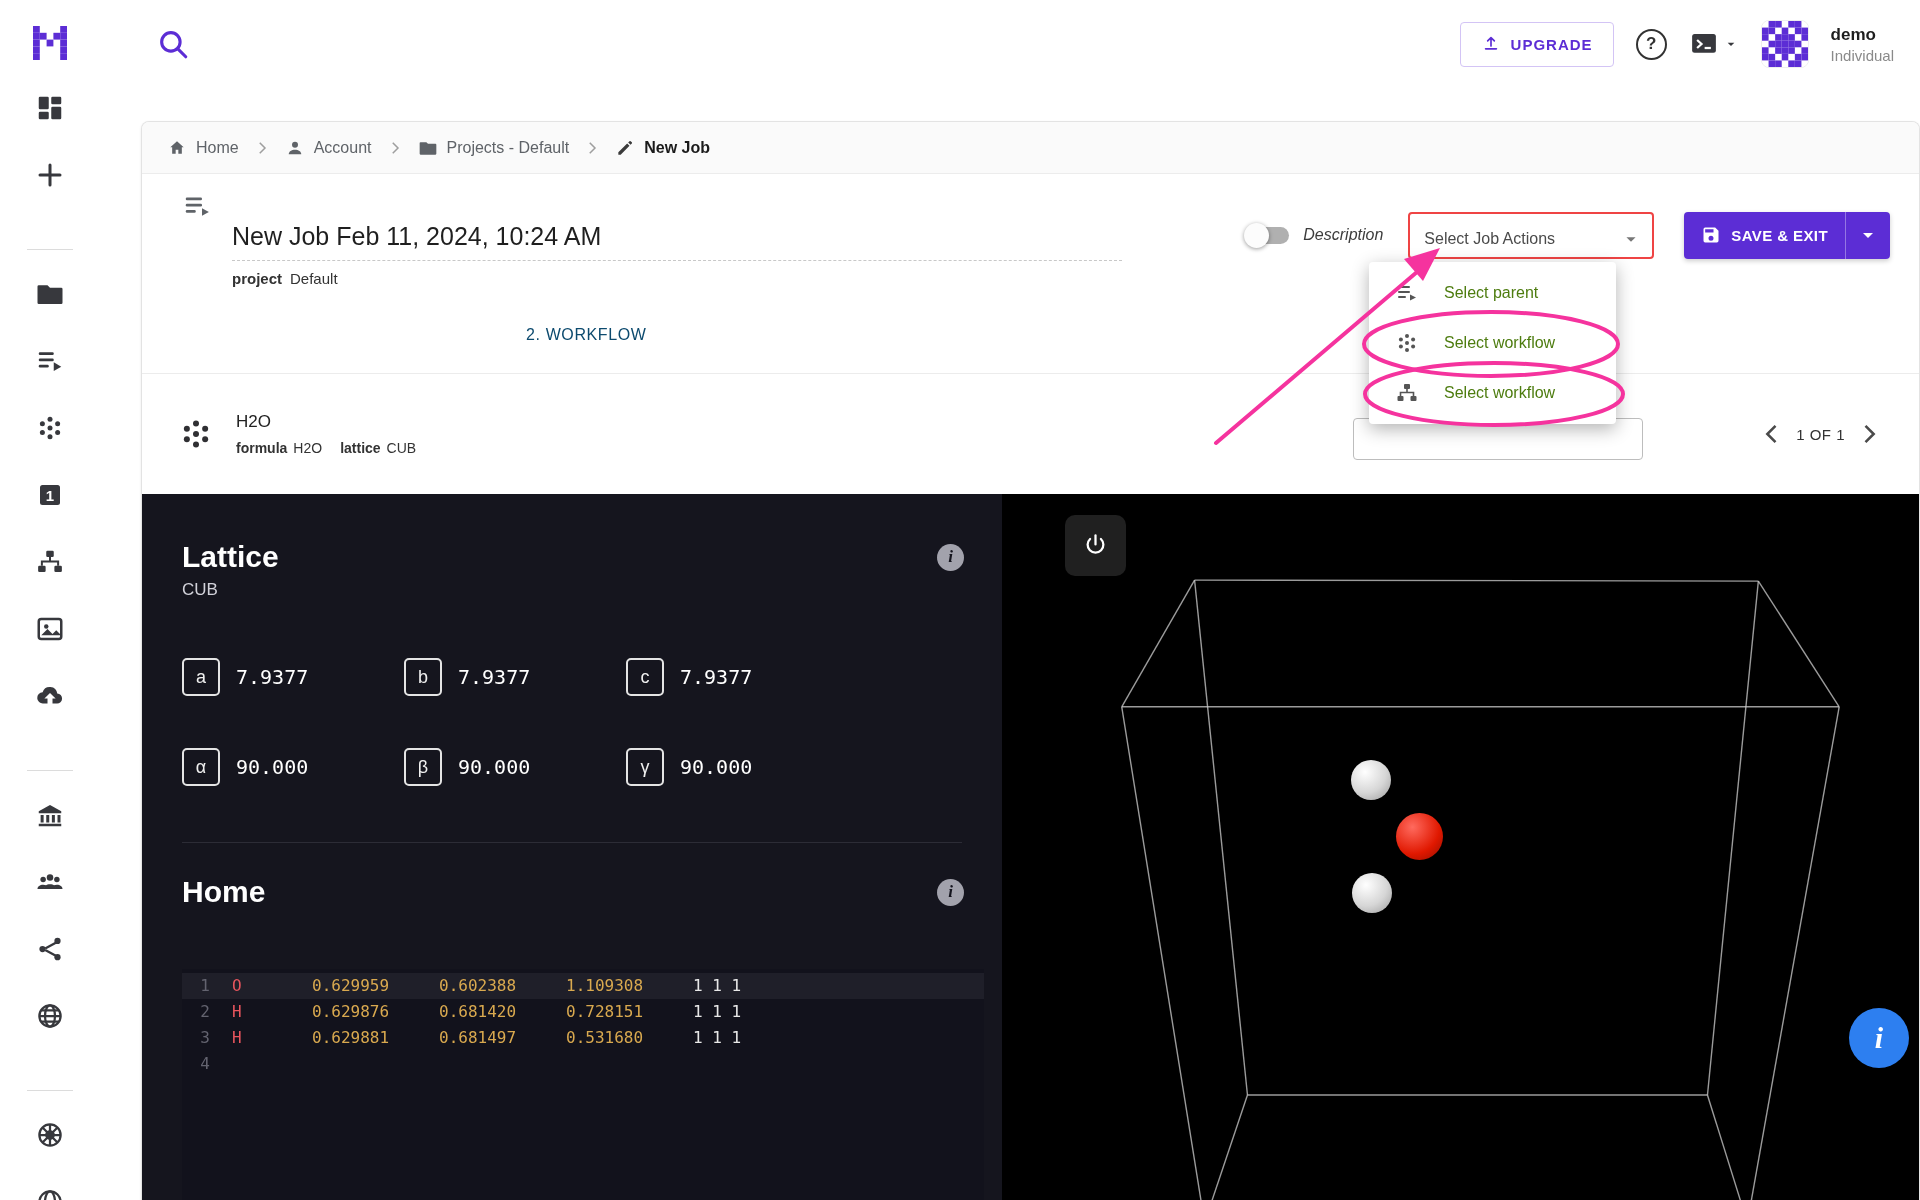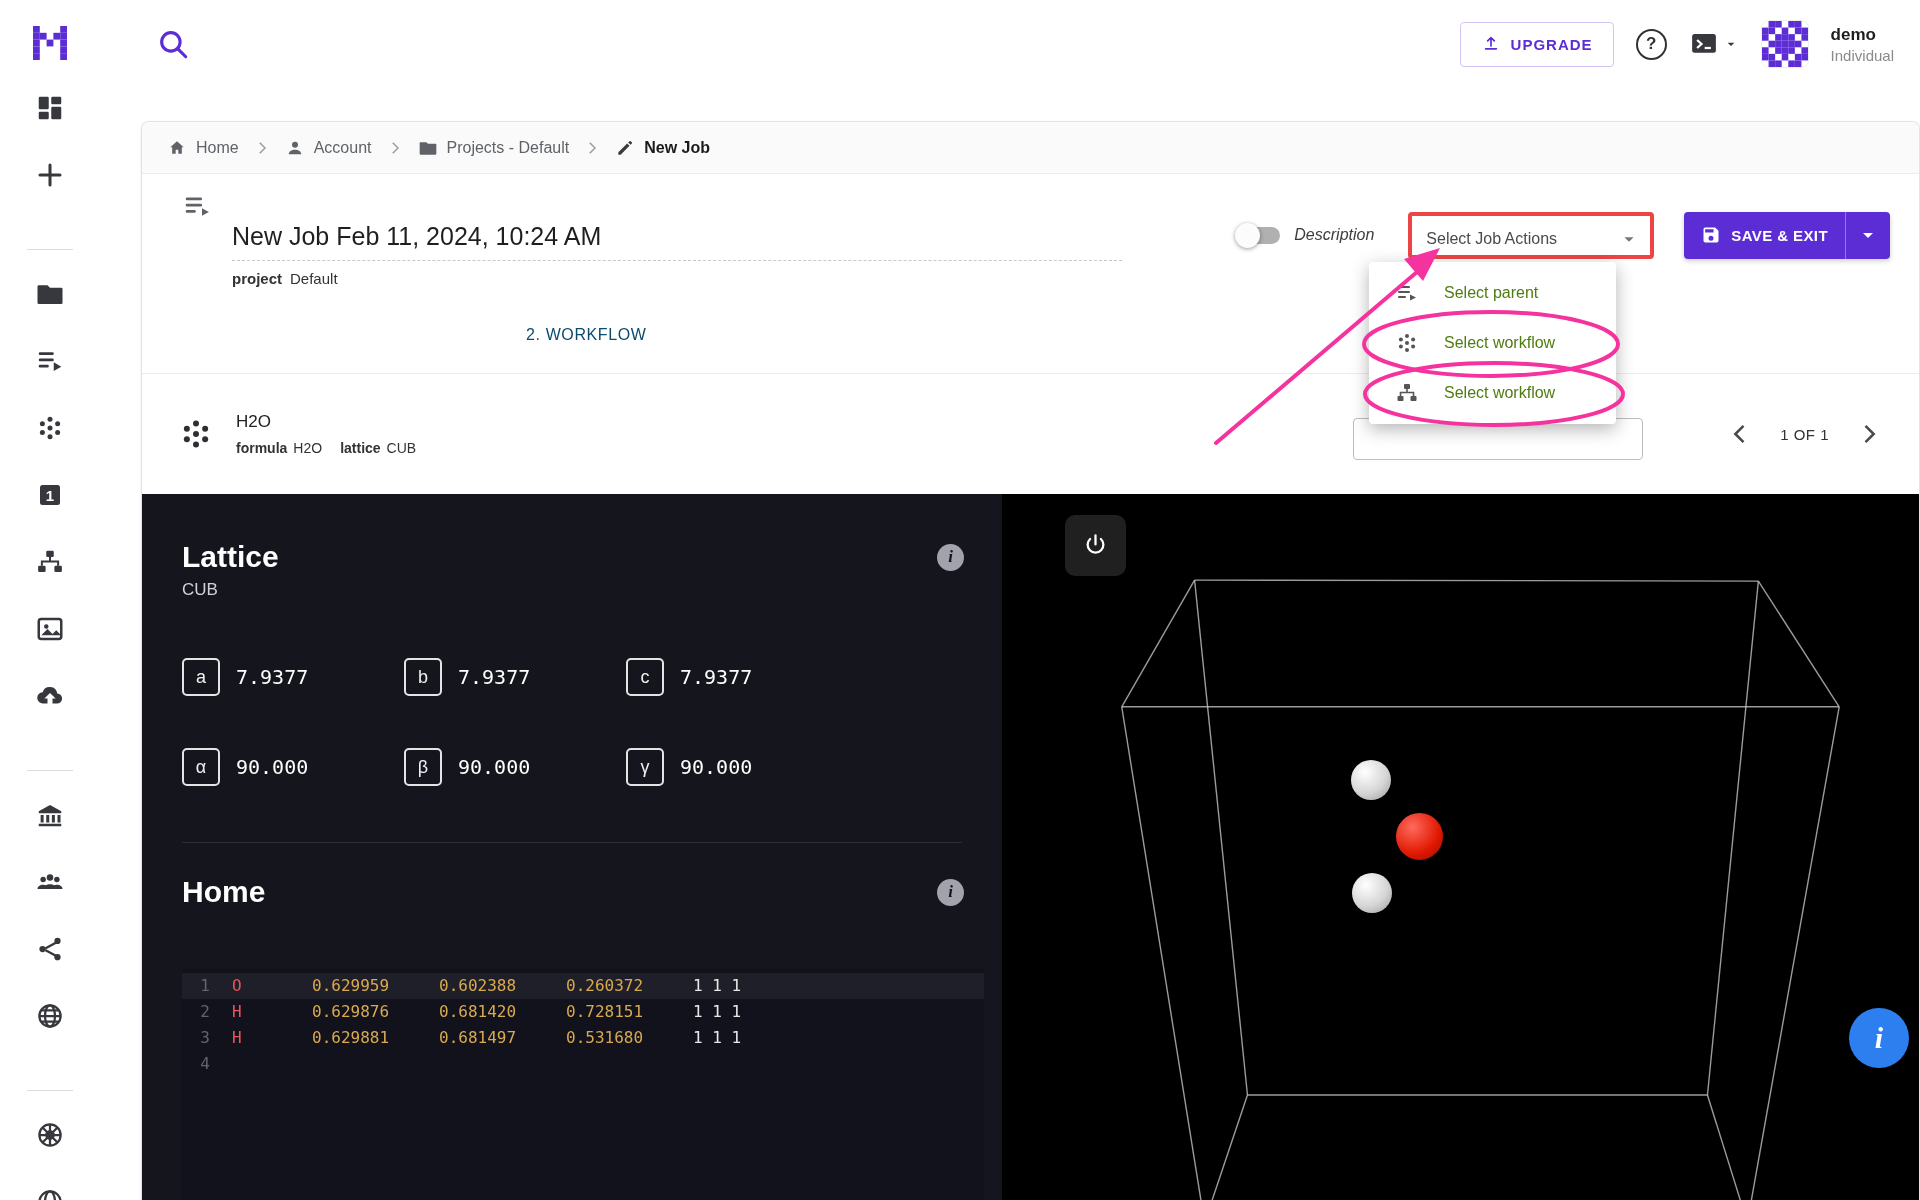--- a/index.html
+++ b/index.html
@@ -64,22 +64,22 @@
   .job-icn svg{width:100%;height:100%;}
   .title-wrap{width:890px;}
   .job-title{font-size:25px;color:#1f1f1f;padding-bottom:9px;border-bottom:1px dashed #c8c8c8;margin-top:38px;}
   .proj-line{margin-top:9px;font-size:15px;color:#333;}
   .proj-line b{font-weight:700;margin-right:8px;}
   .jc{display:flex;align-items:center;}
   .toggle{width:42px;height:17px;border-radius:9px;background:#b0b0b0;position:relative;cursor:pointer;flex:0 0 auto;}
   .knob{position:absolute;left:-3px;top:-4px;width:25px;height:25px;border-radius:50%;background:#fcfcfc;
     box-shadow:0 1px 4px rgba(0,0,0,.4);}
   .toggle-label{font-size:16px;color:#3c3c3c;margin:0 25px 0 14px;font-style:italic;}
-  .jselect{width:246px;height:47px;border:4px solid #ef4444;border-radius:4px;display:flex;
-    align-items:center;justify-content:space-between;padding:8px 10px 0 14px;cursor:pointer;background:#fff;margin-left:9px;}
+  .jselect{width:246px;height:47px;border:2px solid #ef4444;border-radius:4px;display:flex;
+    align-items:center;justify-content:space-between;padding:8px 10px 0 14px;cursor:pointer;background:#fff;}
   .jselect span{font-size:16px;color:#4a4a4a;}
   .jselect svg{width:22px;height:22px;color:#777;}
   .savebtn{display:flex;margin-left:30px;box-shadow:0 2px 5px rgba(0,0,0,.2);border-radius:4px;}
   .save-main{display:flex;align-items:center;gap:10px;height:47px;padding:0 17px;background:var(--accent);
     color:#fff;font-size:15px;font-weight:700;letter-spacing:.4px;border:none;border-radius:4px 0 0 4px;cursor:pointer;
     font-family:"Liberation Sans",sans-serif;}
   .save-main svg{width:20px;height:20px;}
   .save-caret{width:45px;height:47px;background:var(--accent);border:none;border-left:1px solid rgba(255,255,255,.35);
     border-radius:0 4px 4px 0;display:flex;align-items:center;justify-content:center;cursor:pointer;}
   .save-caret svg{width:24px;height:24px;color:#fff;}
@@ -91,21 +91,21 @@
   .tab.active::after{content:"";position:absolute;left:0;right:0;bottom:0;height:3px;background:var(--accent);}
 
   .matrow{height:120px;flex:0 0 auto;display:flex;align-items:center;padding:0 36px;}
   .mat-icn{width:36px;height:36px;color:#2f2f33;}
   .mat-icn svg{width:100%;height:100%;}
   .mat-text{margin-left:22px;}
   .mat-name{font-size:17px;color:#222;}
   .mat-details{margin-top:8px;font-size:14px;color:#333;}
   .mat-details b{font-weight:700;}
   .mat-details .v{margin:0 18px 0 6px;}
-  .pager{margin-left:auto;display:flex;align-items:center;gap:26px;}
+  .pager{margin-left:auto;display:flex;align-items:center;gap:10px;}
   .pg-btn{width:28px;height:28px;background:none;border:none;color:#4a4a4a;cursor:pointer;padding:0;}
   .pg-btn svg{width:100%;height:100%;}
   .pg-label{font-size:15px;font-weight:500;letter-spacing:.5px;color:#333;}
 
   
   .content{flex:1;display:flex;min-height:0;}
   .panel-dark{width:860px;flex:0 0 auto;background:var(--panel);color:#fff;display:flex;flex-direction:column;}
   .phead{display:flex;align-items:center;justify-content:space-between;padding:46px 38px 0 40px;}
   .phead.second{padding-top:32px;}
   .ptitle{font-size:30px;font-weight:600;color:#fff;}
@@ -526,21 +526,21 @@
               <span class="pbox">γ</span>
               <span class="pval">90.000</span>
             </div>
         </div>
         <div class="pdiv"></div>
         <div class="phead second">
           <div class="ptitle">Home</div>
           <button class="info-dot">i</button>
         </div>
         <div class="editor">
-          <div class="eline active"><span class="ln">1</span><span class="el">O</span><span class="cx">0.629959</span><span class="cx">0.602388</span><span class="cx">0.260372</span><span class="fl">1 1 1</span></div>
+          <div class="eline active"><span class="ln">1</span><span class="el">O</span><span class="cx">0.629959</span><span class="cx">0.602388</span><span class="cx">1.109308</span><span class="fl">1 1 1</span></div>
           <div class="eline"><span class="ln">2</span><span class="el">H</span><span class="cx">0.629876</span><span class="cx">0.681420</span><span class="cx">0.728151</span><span class="fl">1 1 1</span></div>
           <div class="eline"><span class="ln">3</span><span class="el">H</span><span class="cx">0.629881</span><span class="cx">0.681497</span><span class="cx">0.531680</span><span class="fl">1 1 1</span></div>
           <div class="eline"><span class="ln">4</span><span class="el"></span><span class="cx"></span><span class="cx"></span><span class="cx"></span><span class="fl"></span></div>
         </div>
       </section>
 
       <section class="viewer">
         <svg class="cube" viewBox="0 0 919 707">
           <path d="M193 86 L758 87"></path>
           <path d="M193 86 L120 213"></path>

